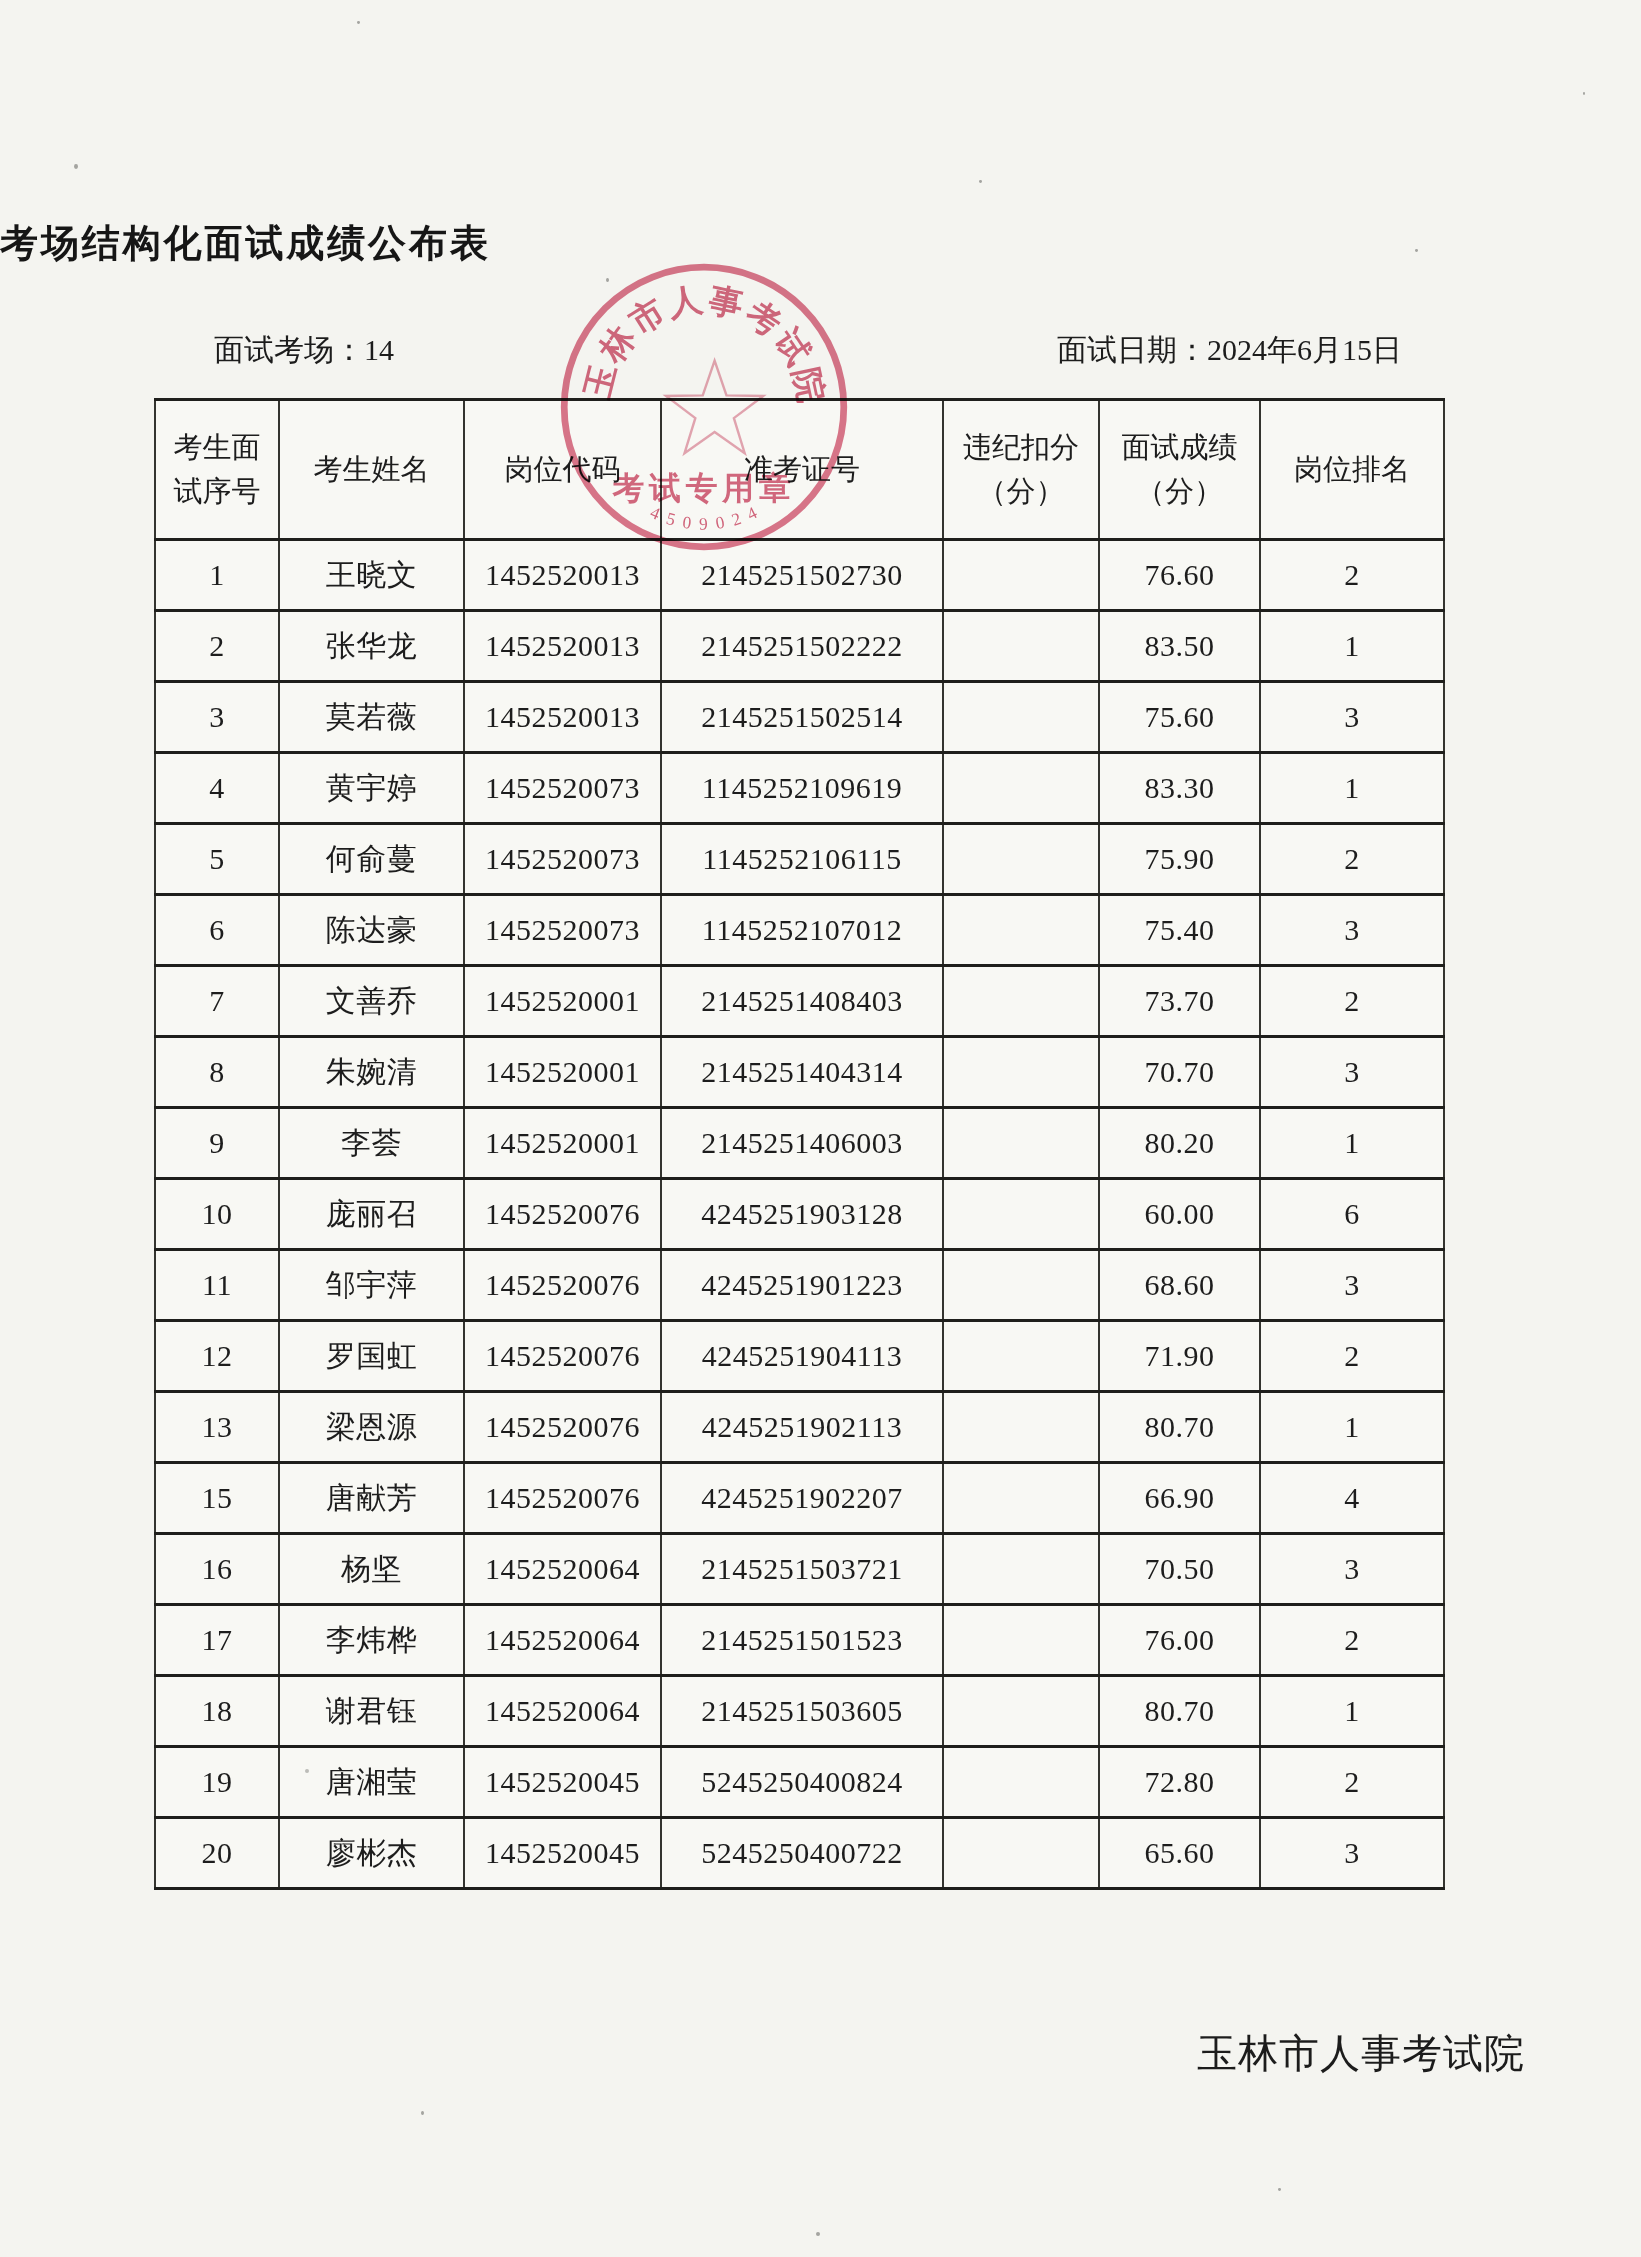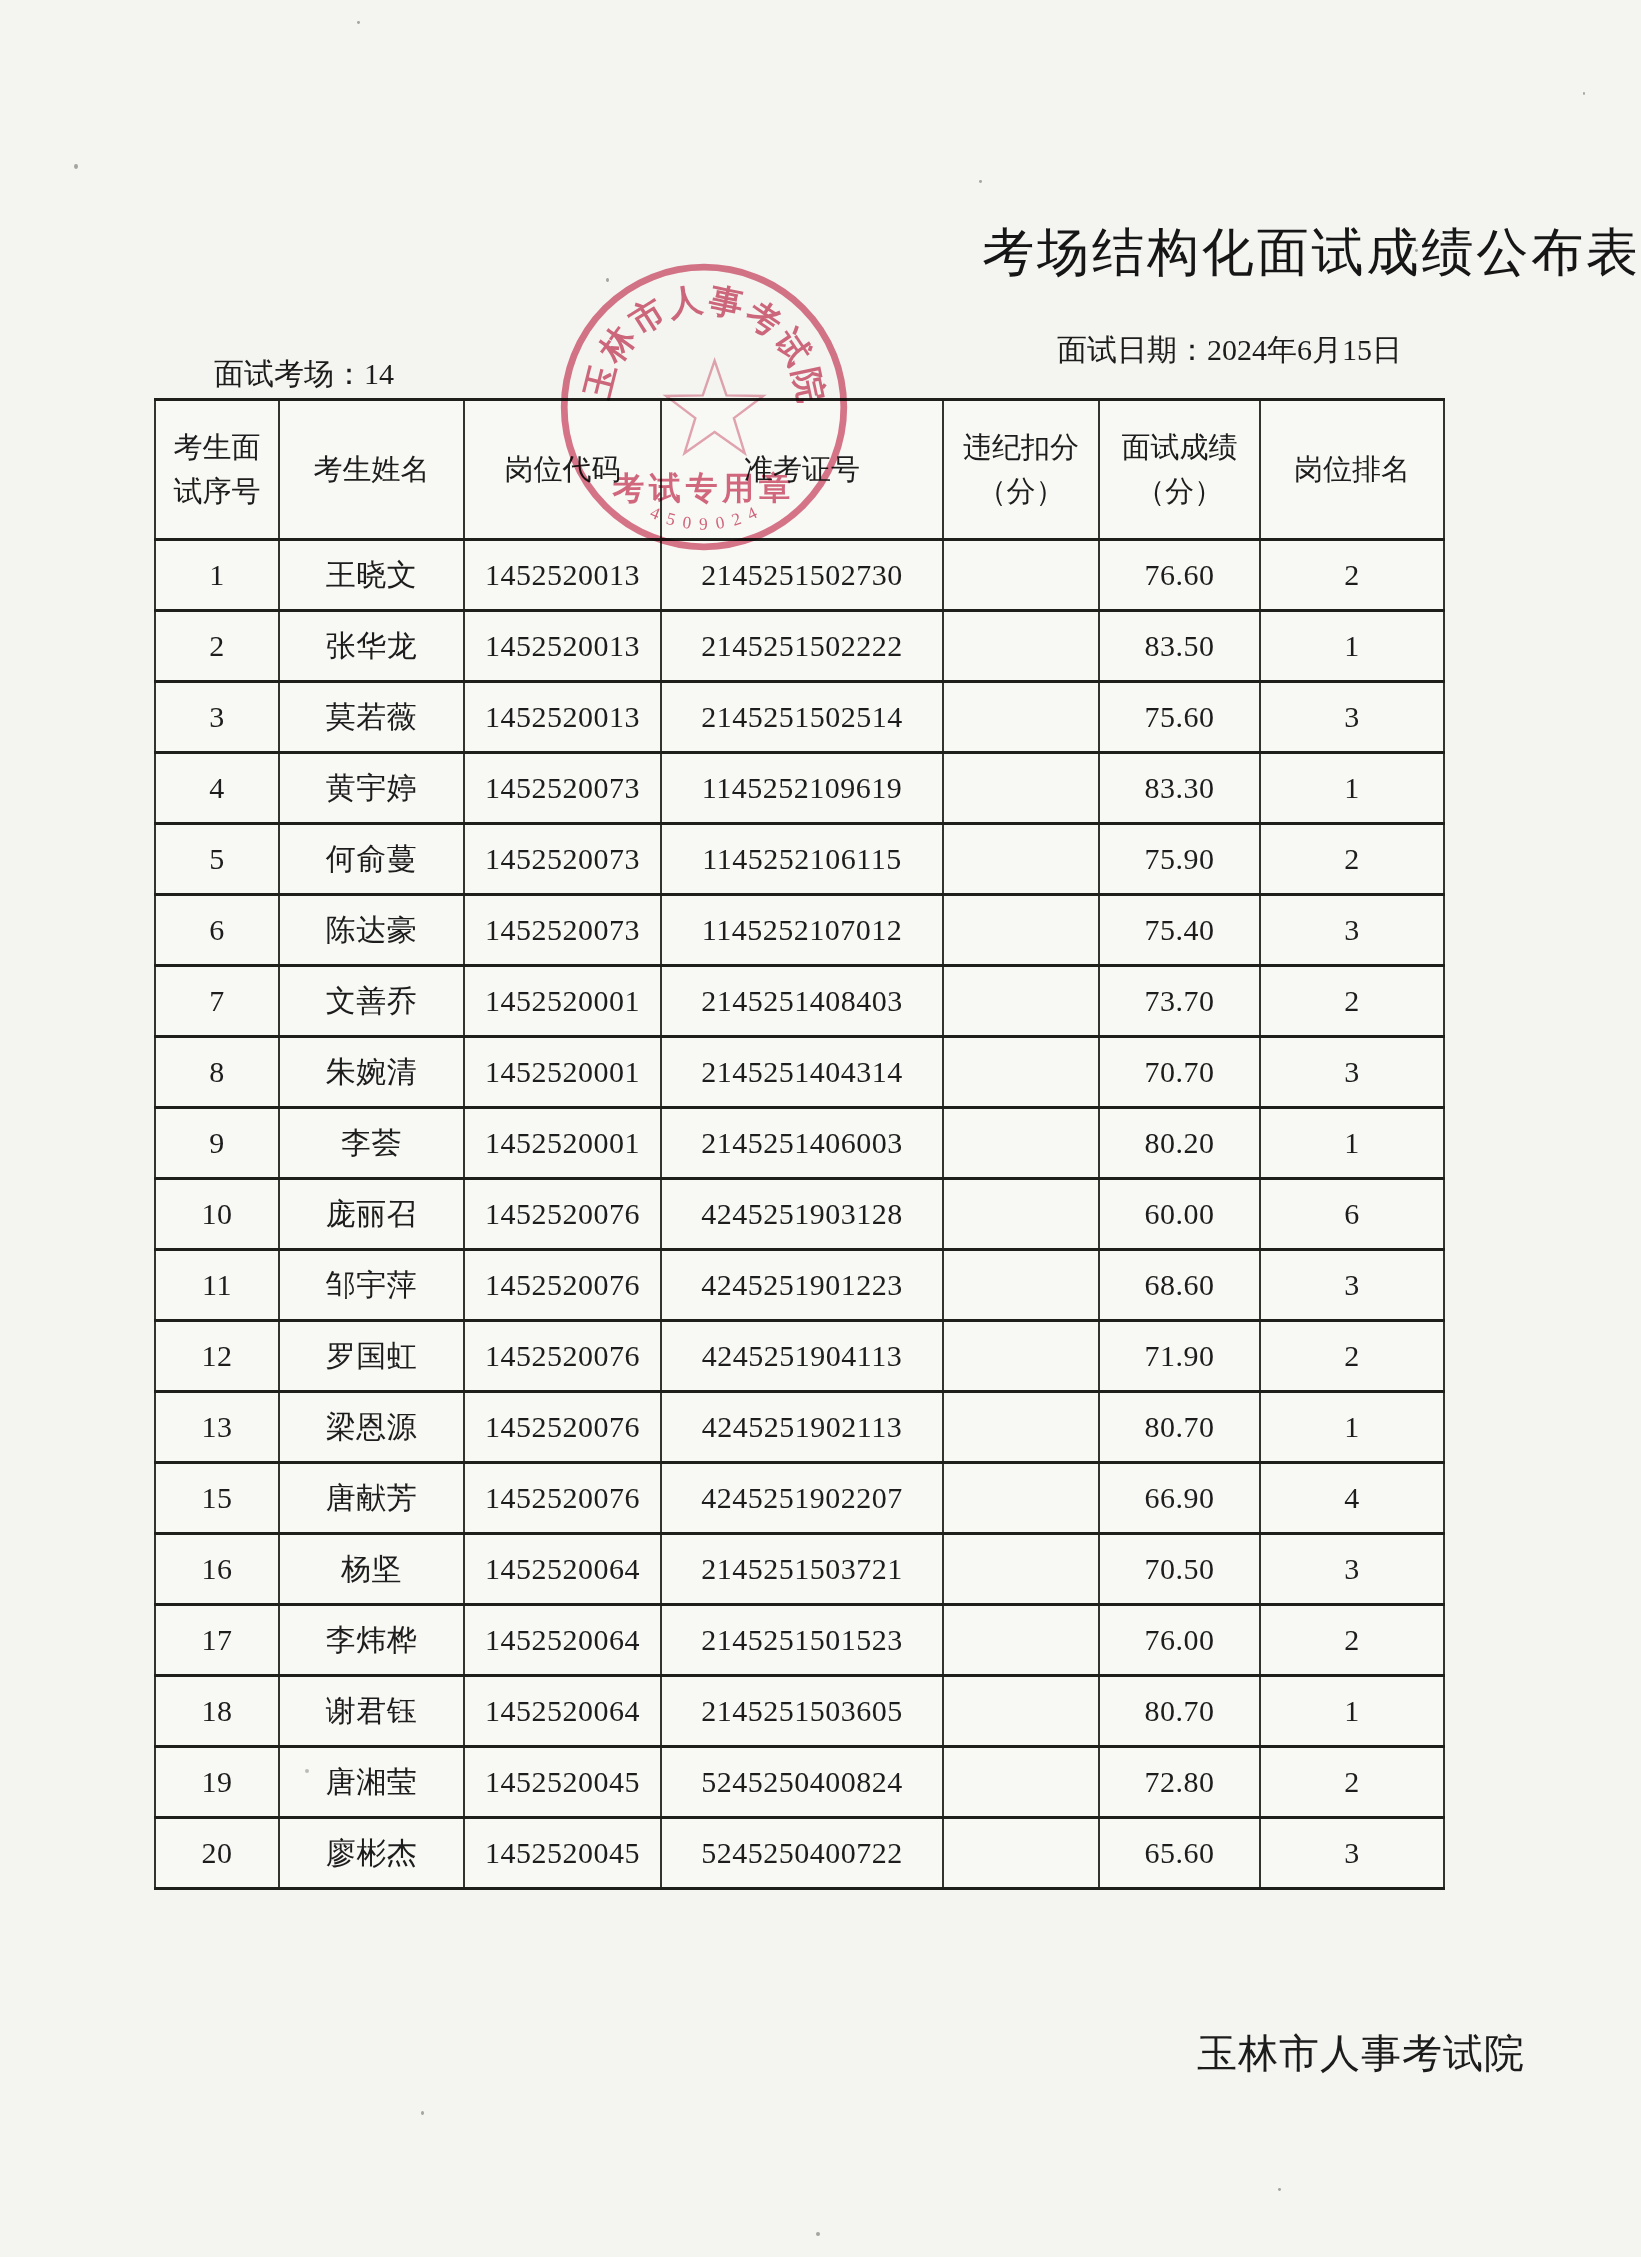--- a/index.html
+++ b/index.html
@@ -4,24 +4,24 @@
 <style>
   html,body { margin:0; padding:0; }
   body {
     width:1641px; height:2257px; position:relative; overflow:hidden;
     background:#f4f4f0;
     font-family:"Liberation Serif","DejaVu Serif",serif;
     color:#1c1c1c;
   }
   .page-title {
     position:absolute; top:218px; left:0; width:1641px;
-    text-align:right; font-size:52px; font-weight:normal; letter-spacing:2.9px;
+    text-align:left; font-size:38px; font-weight:bold; letter-spacing:2.9px;
     color:#161616;
   }
-  .meta-room { position:absolute; top:330px; left:214px; font-size:30px;margin-top:24px; }
+  .meta-room { position:absolute; top:330px; left:214px; font-size:30px; }
   .meta-date { position:absolute; top:330px; left:1041px; font-size:30px;margin-left:16px; }
 
   table.score {
     position:absolute; top:398px; left:154px; width:1290px;
     border-collapse:collapse; table-layout:fixed;
     background:rgba(252,252,249,0.45);
     padding-left:39px;
   }
   .score th, .score td {
     border-left:2.9px solid #34342f; border-right:2.9px solid #34342f;

